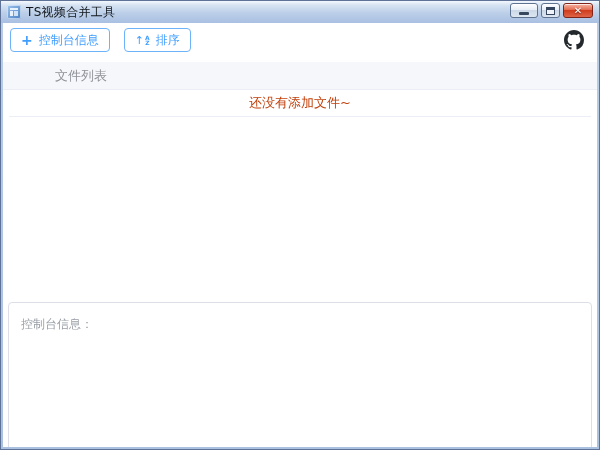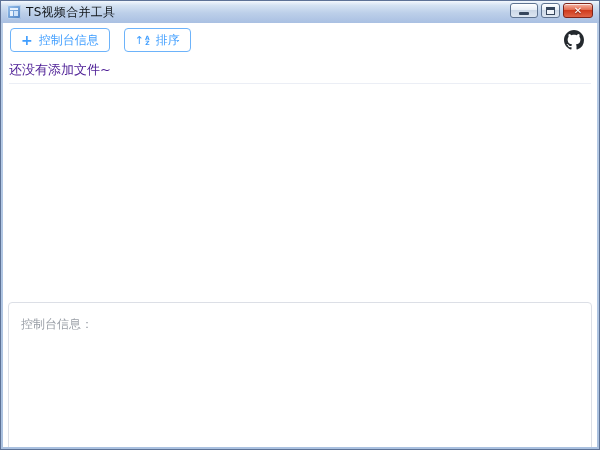--- a/index.html
+++ b/index.html
@@ -77,22 +77,22 @@
   }
 
   
   .thead {
     margin-top: 5px; height: 28px; background: #f5f7fa;
     border-bottom: 1px solid #ebeef5;
     display: flex; align-items: center; padding-left: 52px;
     color: #909399; font-size: 13px; font-weight: 500;
   }
   .empty-block {
-    height: 27px; display: flex; align-items: center; 
-    color: #4c1d95; font-size: 13px;
+    height: 27px; display: flex; align-items: center; justify-content: center;
+    color: #c2410c; font-size: 13px;
     border-bottom: 1px solid #ebeef5; margin: 0 6px;
   }
 
   
   .console {
     position: absolute; left: 5px; right: 5px; top: 279px; height: 165px;
     border: 1px solid #dcdfe6; border-radius: 4px; background: #fff;
     padding: 13px 12px; color: #999ea6; font-size: 12px;
   }
 </style>
@@ -135,20 +135,23 @@
         <span>排序</span>
       </button>
 
       <div class="github">
         <svg width="20" height="20" viewBox="0 0 16 16">
           <path fill="#24292e" fill-rule="evenodd" d="M8 0C3.58 0 0 3.58 0 8c0 3.54 2.29 6.53 5.47 7.59.4.07.55-.17.55-.38 0-.19-.01-.82-.01-1.49-2.01.37-2.53-.49-2.69-.94-.09-.23-.48-.94-.82-1.13-.28-.15-.68-.52-.01-.53.63-.01 1.08.58 1.23.82.72 1.21 1.87.87 2.33.66.07-.52.28-.87.51-1.07-1.78-.2-3.64-.89-3.64-3.95 0-.87.31-1.59.82-2.15-.08-.2-.36-1.02.08-2.12 0 0 .67-.21 2.2.82.64-.18 1.32-.27 2-.27.68 0 1.36.09 2 .27 1.53-1.04 2.2-.82 2.2-.82.44 1.1.16 1.92.08 2.12.51.56.82 1.27.82 2.15 0 3.07-1.87 3.75-3.65 3.95.29.25.54.73.54 1.48 0 1.07-.01 1.93-.01 2.2 0 .21.15.46.55.38A8.012 8.012 0 0 0 16 8c0-4.42-3.58-8-8-8z"></path>
         </svg>
       </div>
     </div>
 
+    <div class="thead">
+      <span>文件列表</span>
+    </div>
 
     <div class="empty-block">
       <span>还没有添加文件~</span>
     </div>
 
     <div class="console">
       <span>控制台信息：</span>
     </div>
 
   </div>

